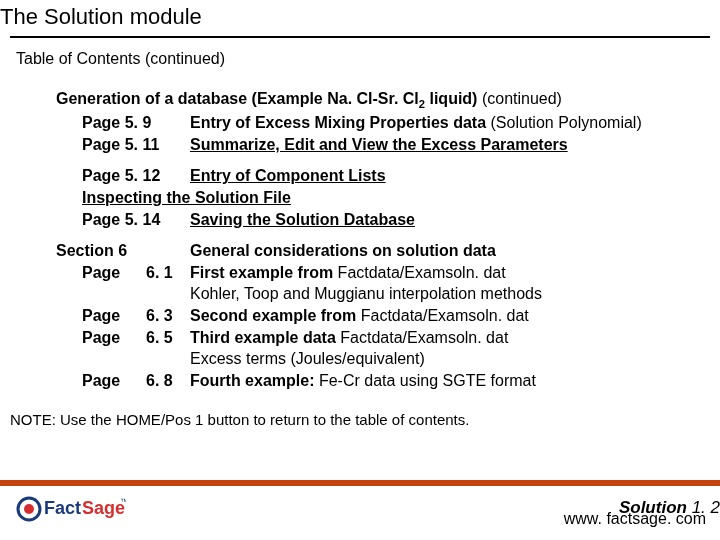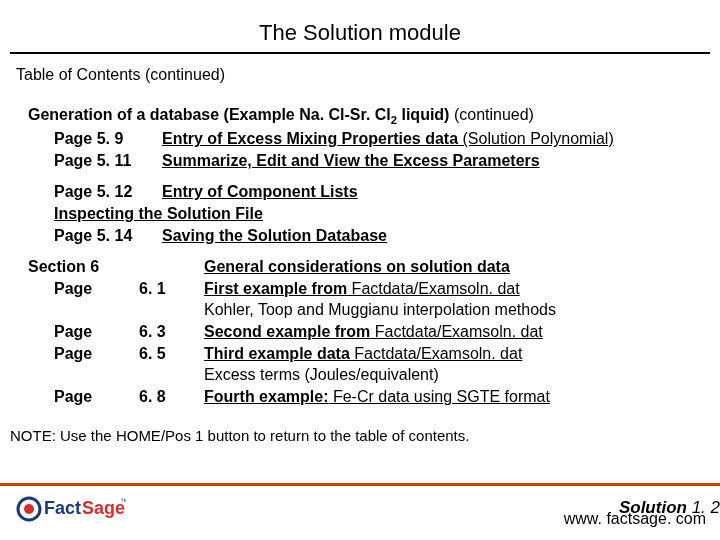--- a/index.html
+++ b/index.html
@@ -8,57 +8,58 @@
     width: 720px;
     height: 540px;
     font-family: Arial, Helvetica, sans-serif;
     font-size: 16px;
     background: #fff;
     color: #000;
     position: relative;
     overflow: hidden;
   }
   .header {
-    text-align: center;
+    text-align: left;
     font-size: 22px;
-    padding-top: 20px;
+    padding-top: 4px;
     padding-bottom: 6px;
   }
   .hr {
     border-top: 2px solid #000;
     margin: 0 10px;
   }
   .toc-title {
     padding: 12px 0 0 16px;
     font-size: 16px;
   }
   .content {
     padding: 20px 20px 0 28px;
     font-size: 16px;
     line-height: 1.35;
+    margin-left: 28px;
   }
   .content .b { font-weight: bold; }
-  .content .u { text-decoration: underline; }
+  .content .u { }
   .indent1 { padding-left: 26px; }
   .row { display: flex; }
   .col1 { width: 108px; font-weight: bold; flex: 0 0 auto; }
   .col2 { font-weight: bold; text-decoration: underline; }
   .plain { font-weight: normal; text-decoration: none; }
   .gap { height: 10px; }
-  .sec-row { display: flex; gap: 21px; }
+  .sec-row { display: flex; }
   .sec-col1 { width: 90px; font-weight: bold; flex: 0 0 auto; }
   .sec-col2 { width: 44px; font-weight: bold; flex: 0 0 auto; }
   .sec-col3 { font-weight: bold; }
   .note { padding: 20px 0 0 10px; font-size: 15px; }
   .footer {
     position: absolute;
     bottom: 6px;
     left: 0; right: 0;
     height: 48px;
-    border-top: 3px solid #c2410c;
+    border-top: 6px solid #c2410c;
   }
   .footer .logo {
     position: absolute;
     left: 16px;
     top: 6px;
   }
   .footer .center {
     position: absolute;
     left: 0; right: 0;
     top: 12px;

